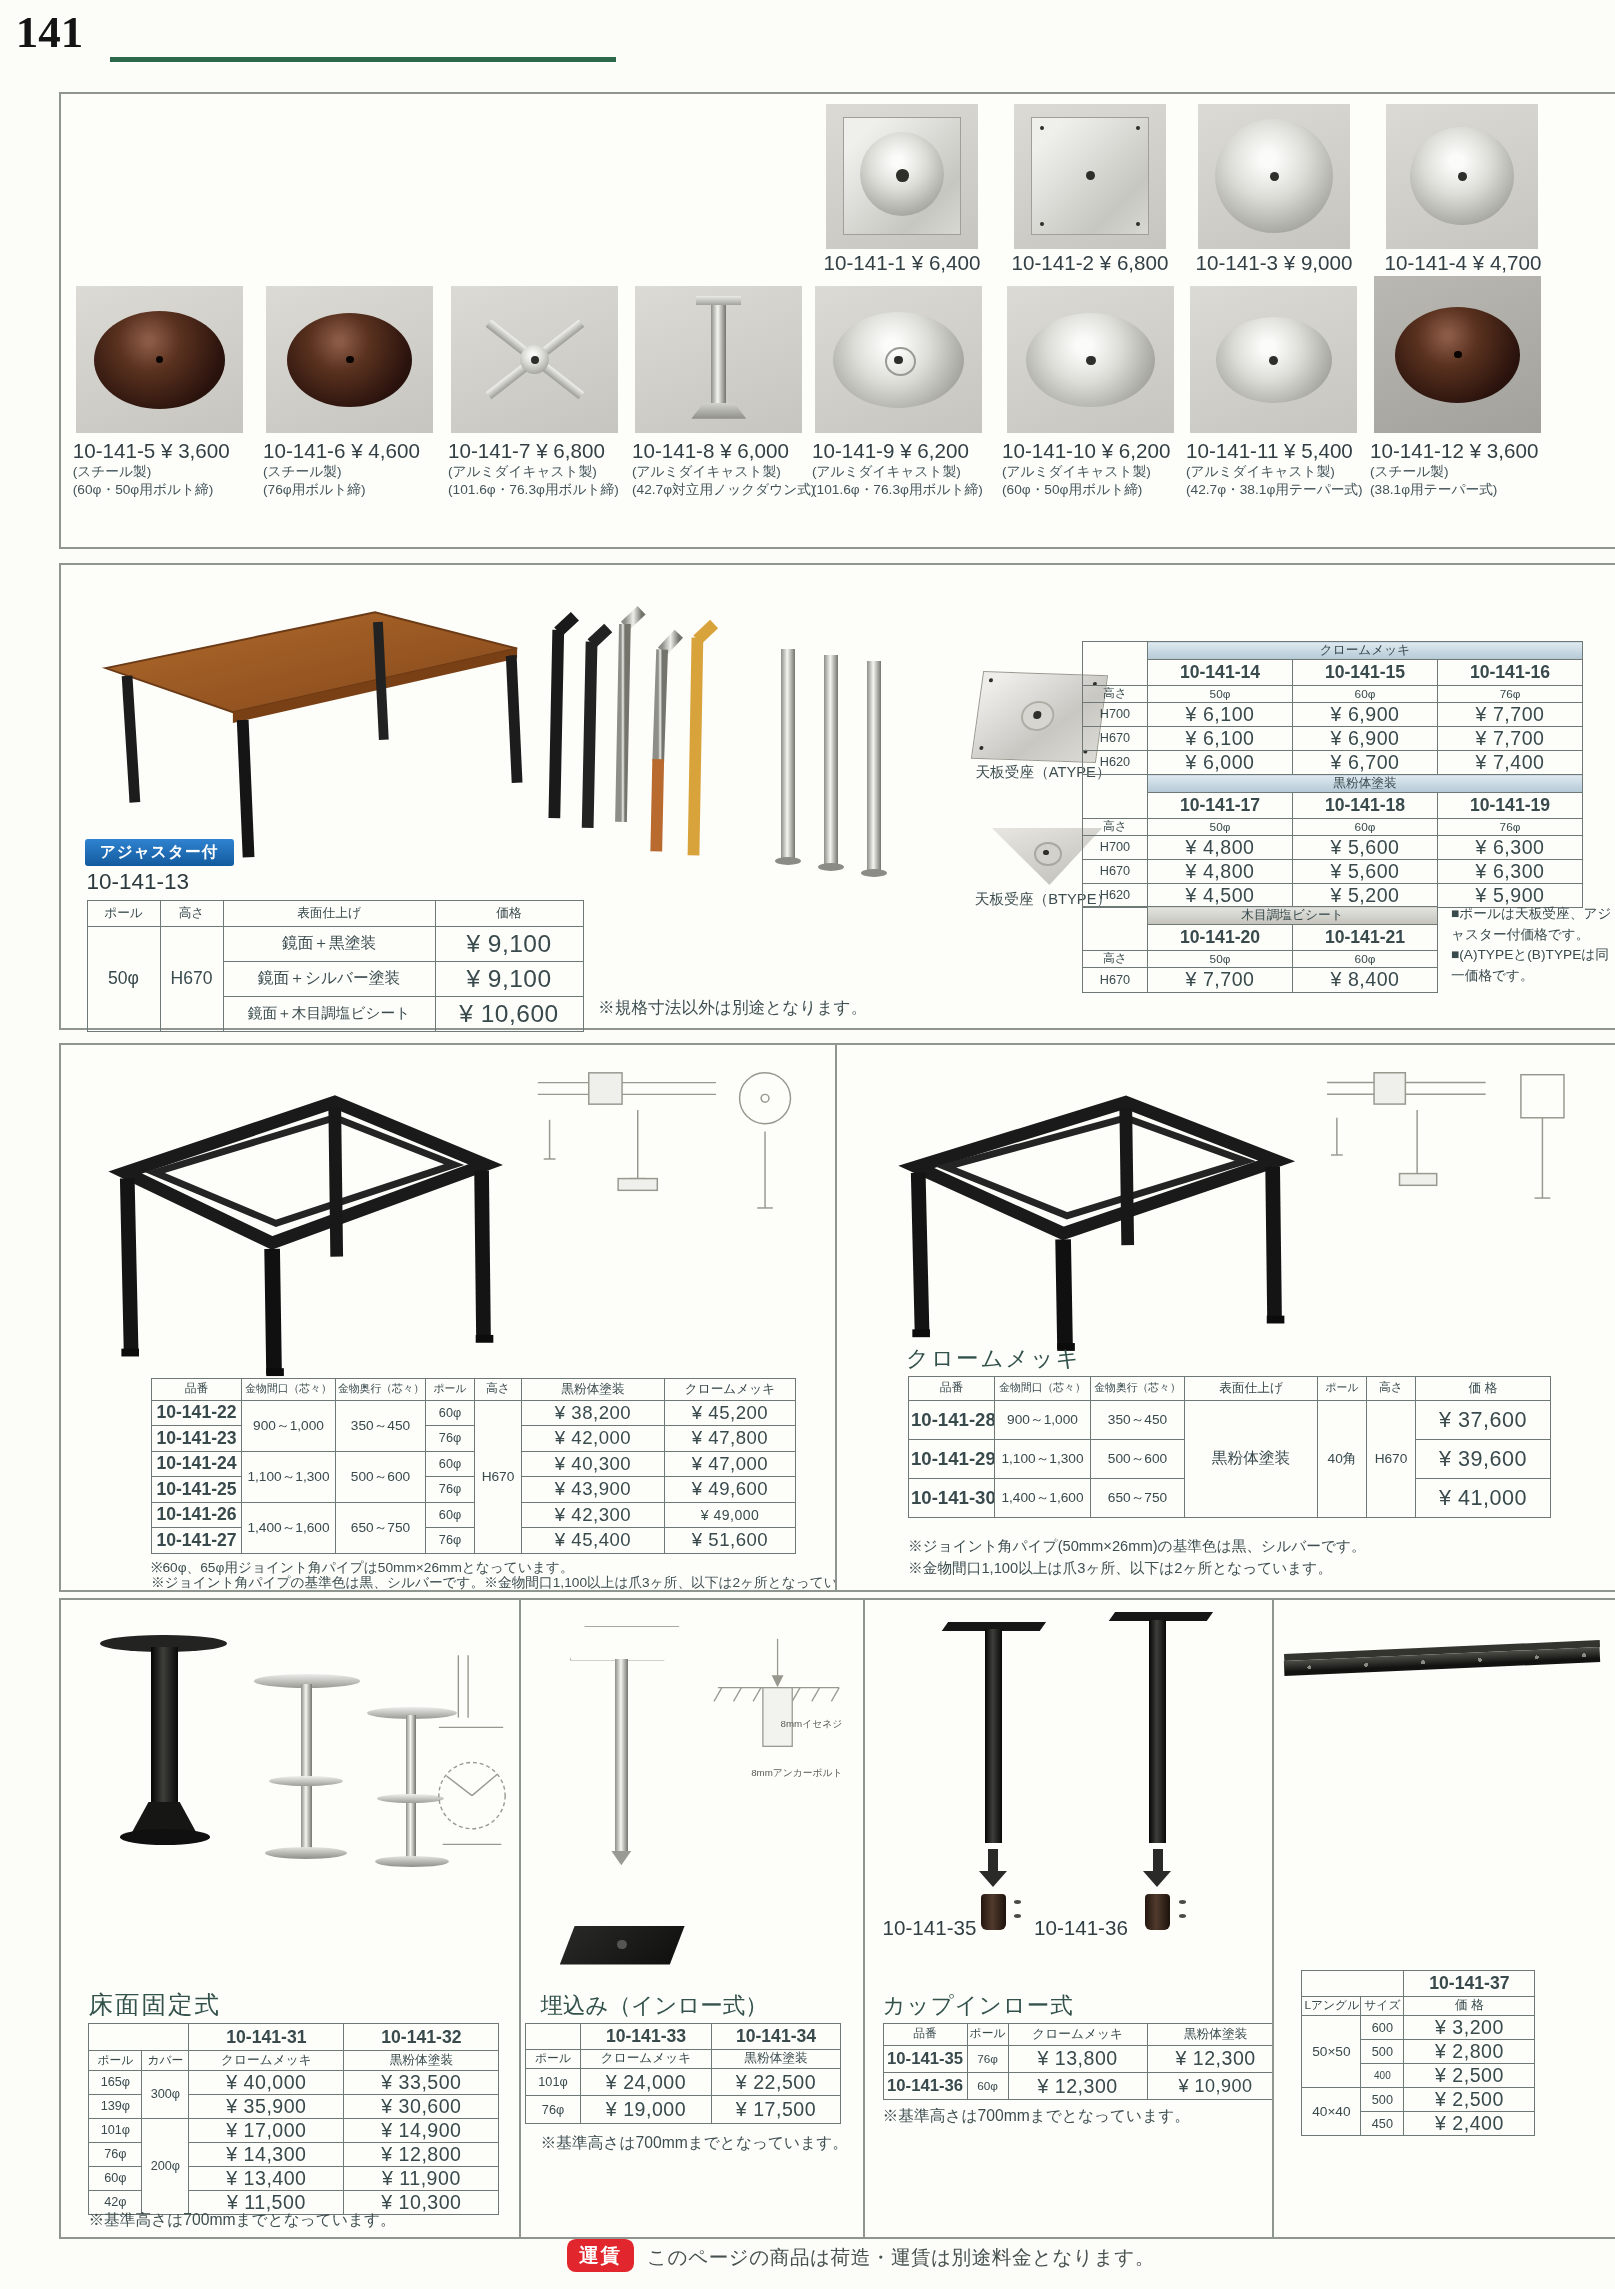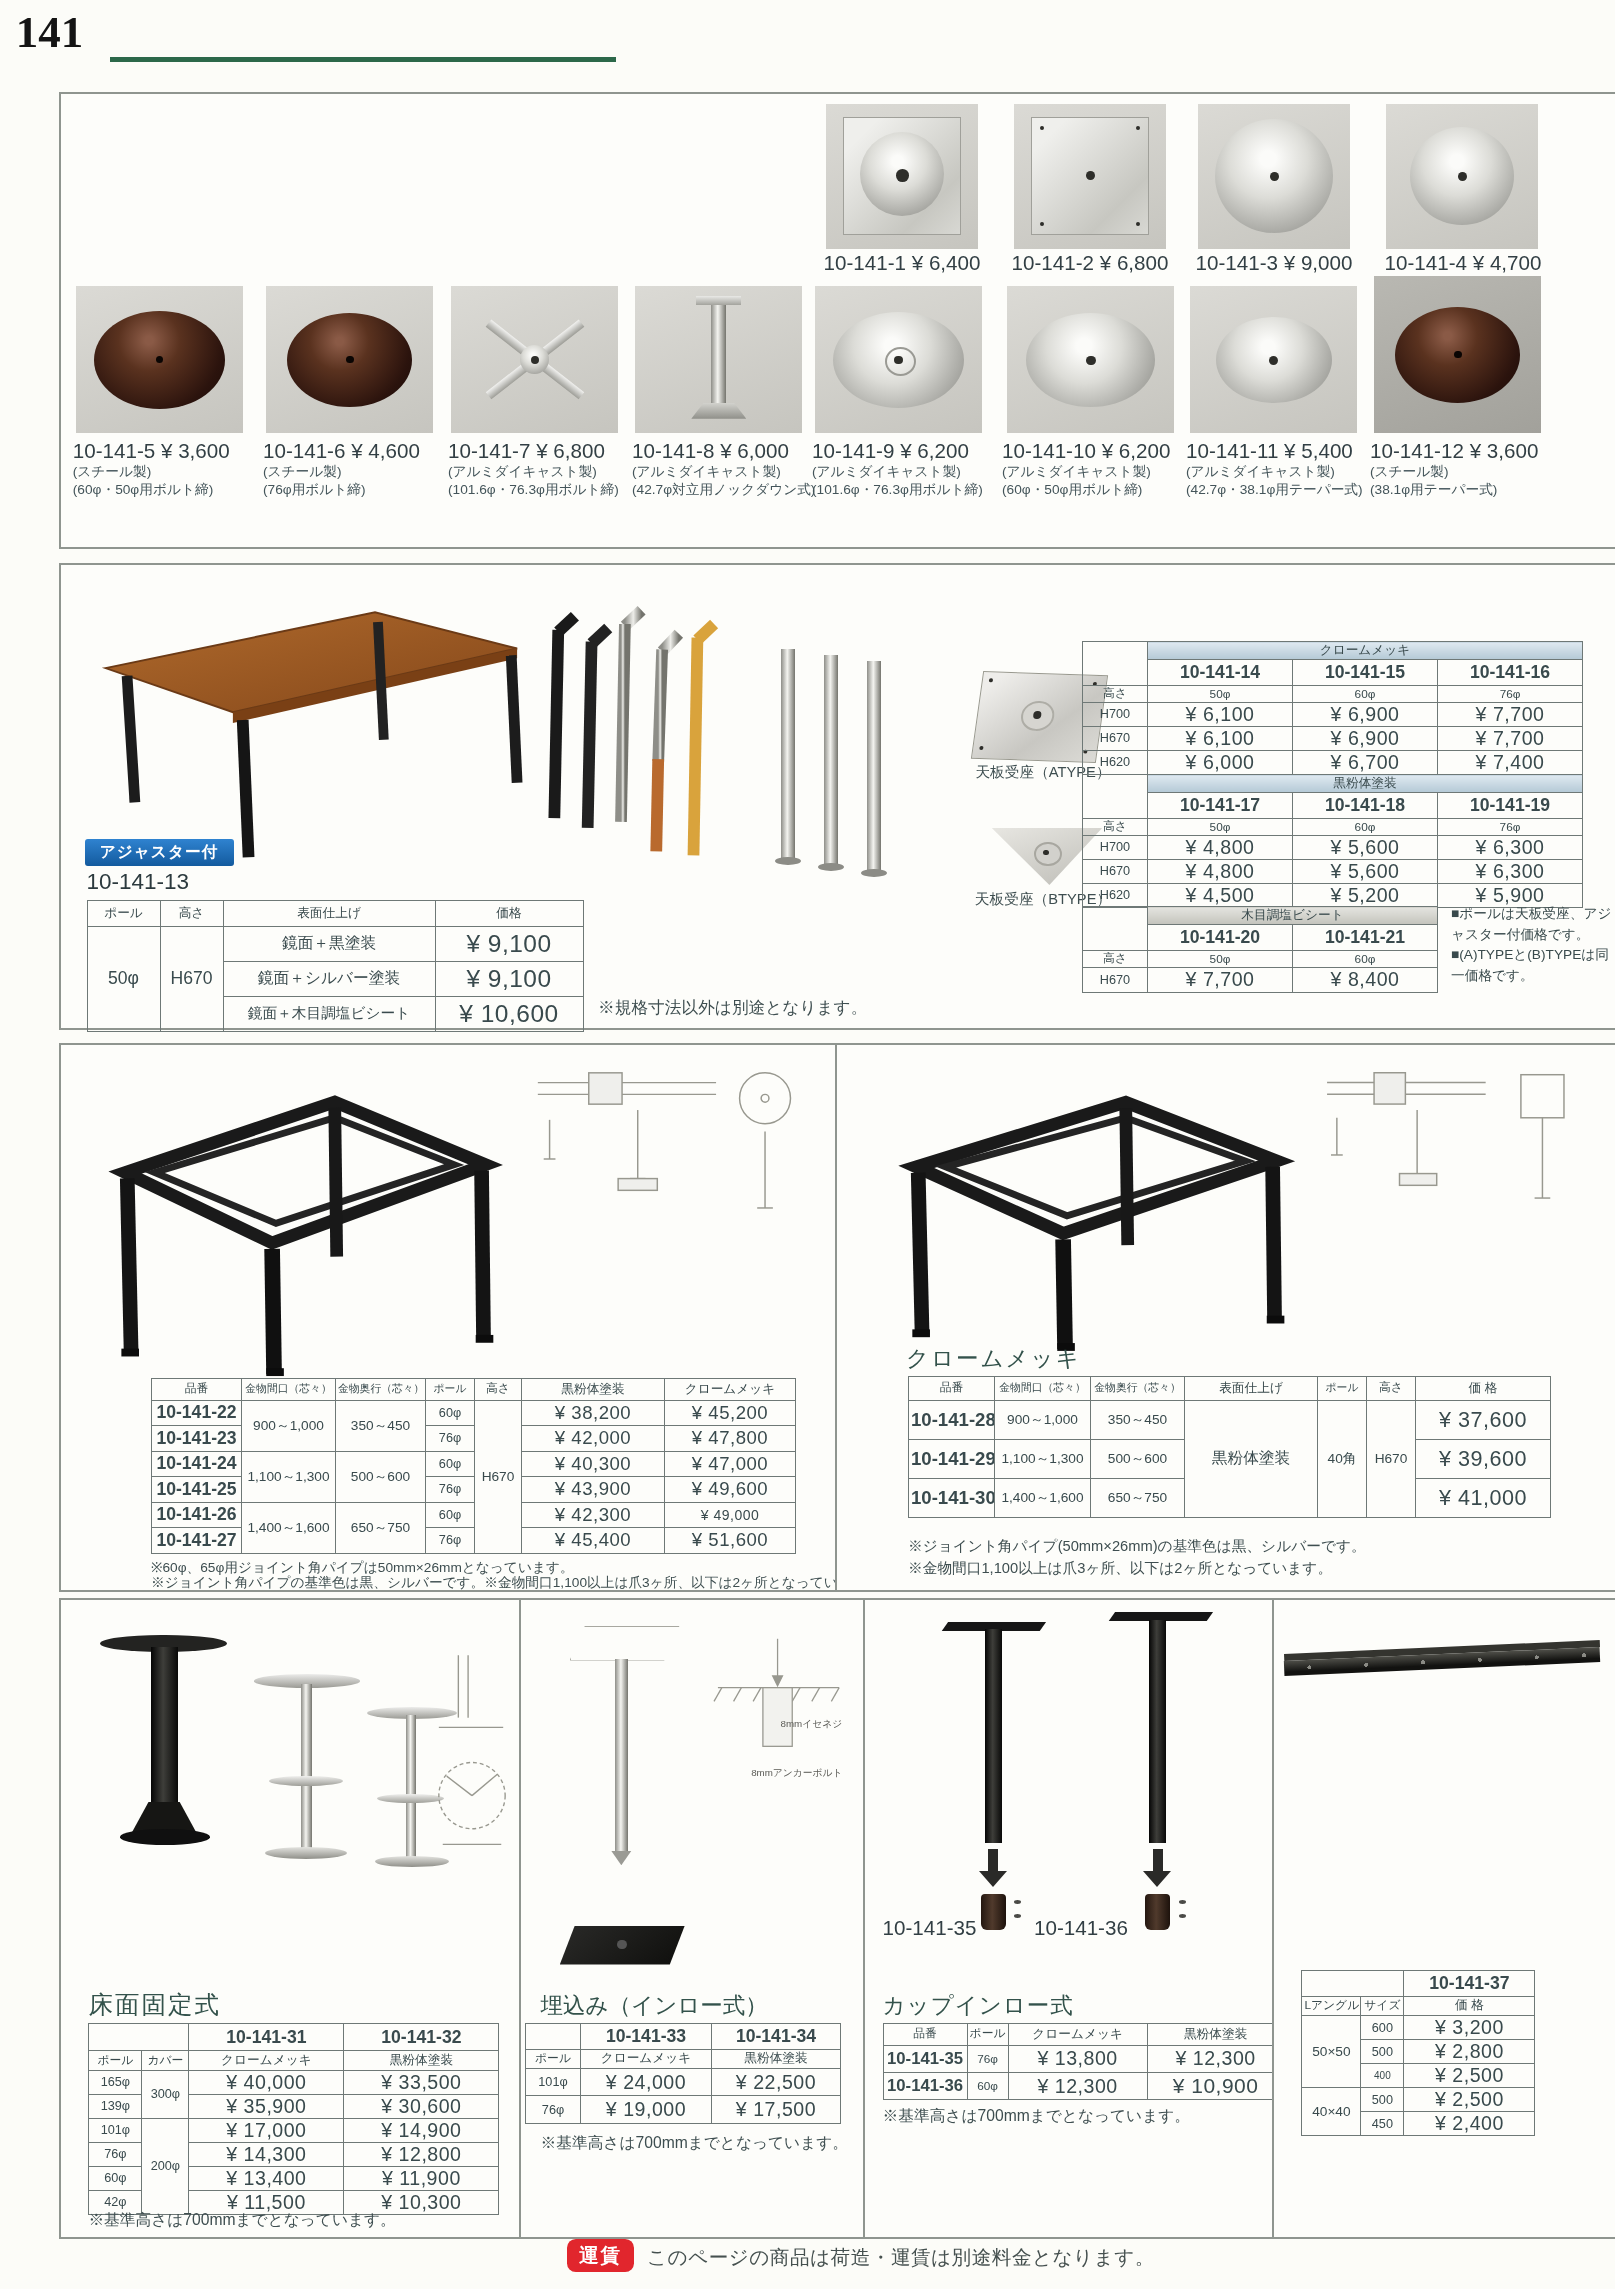--- a/index.html
+++ b/index.html
@@ -738,21 +738,21 @@
       <tr style="height:27.4px;">
         <td class="cd" style="font-size:16.7px;">10-141-35</td>
         <td class="sm">76φ</td>
         <td class="pr" style="font-size:19.6px;">¥ 13,800</td>
         <td class="pr" style="font-size:19.6px;">¥ 12,300</td>
       </tr>
       <tr style="height:27.4px;">
         <td class="cd" style="font-size:16.7px;">10-141-36</td>
         <td class="sm">60φ</td>
         <td class="pr" style="font-size:19.6px;">¥ 12,300</td>
-        <td class="pr" style="font-size:21px;">¥ 10,900</td>
+        <td class="pr" style="font-size:18px;">¥ 10,900</td>
       </tr>
     </tbody>
       </table>
     <div class="abs note" style="left:17.6px;top:506px;font-size:15.7px;">※基準高さは700mmまでとなっています。</div>
   </div>
 
   <div class="box" style="left:1272px;top:1598px;width:341px;height:637px;">
     <div class="abs" style="left:9.8px;top:39px;width:323px;height:59px;">
       <div class="abs" style="left:0;top:7.8px;width:316px;height:6.9px;background:#34342f;transform:rotate(-2.5deg);"></div>
       <div class="abs" style="left:0;top:14.7px;width:316px;height:14.7px;background:linear-gradient(180deg,#4e4e48,#121210 75%);transform:rotate(-2.5deg);

